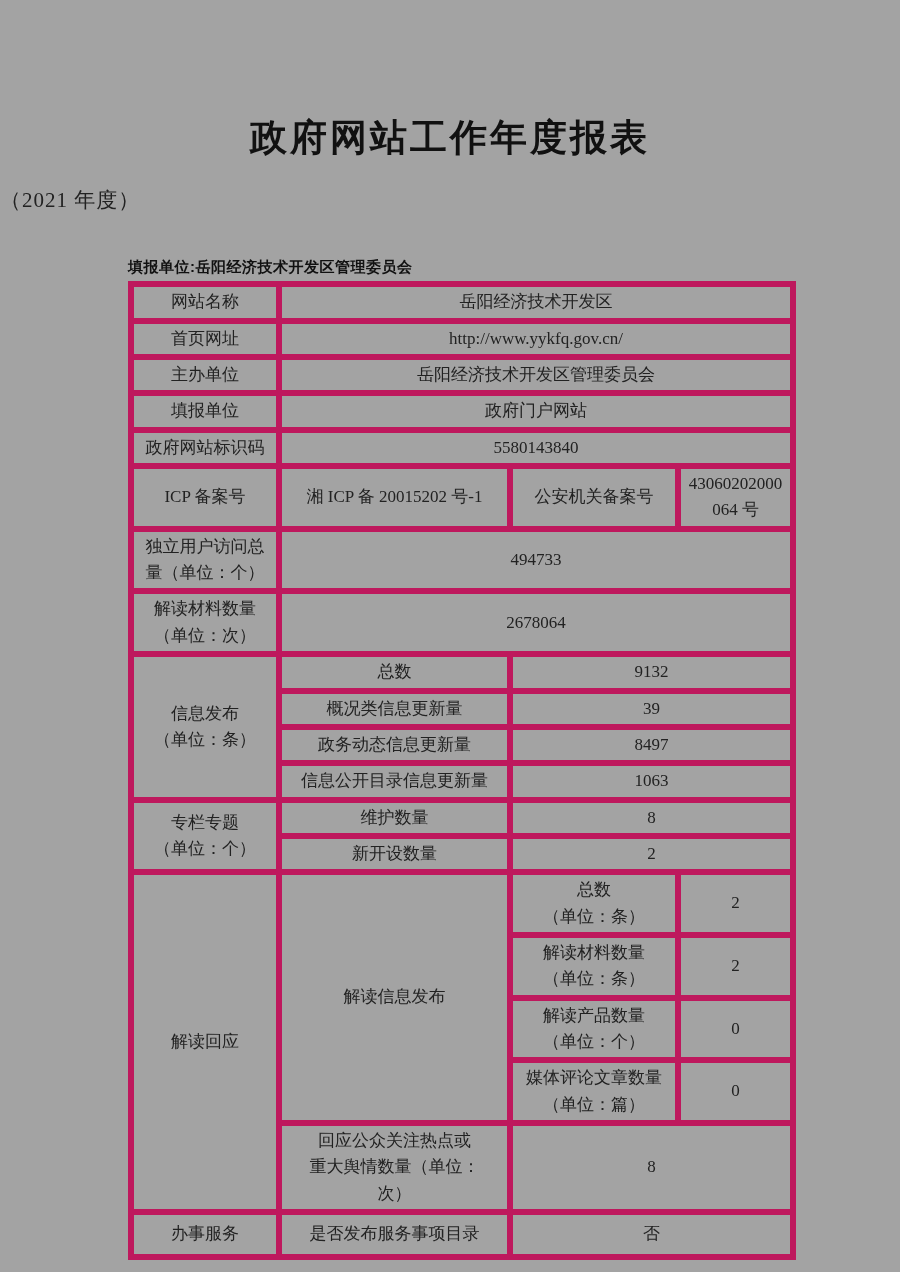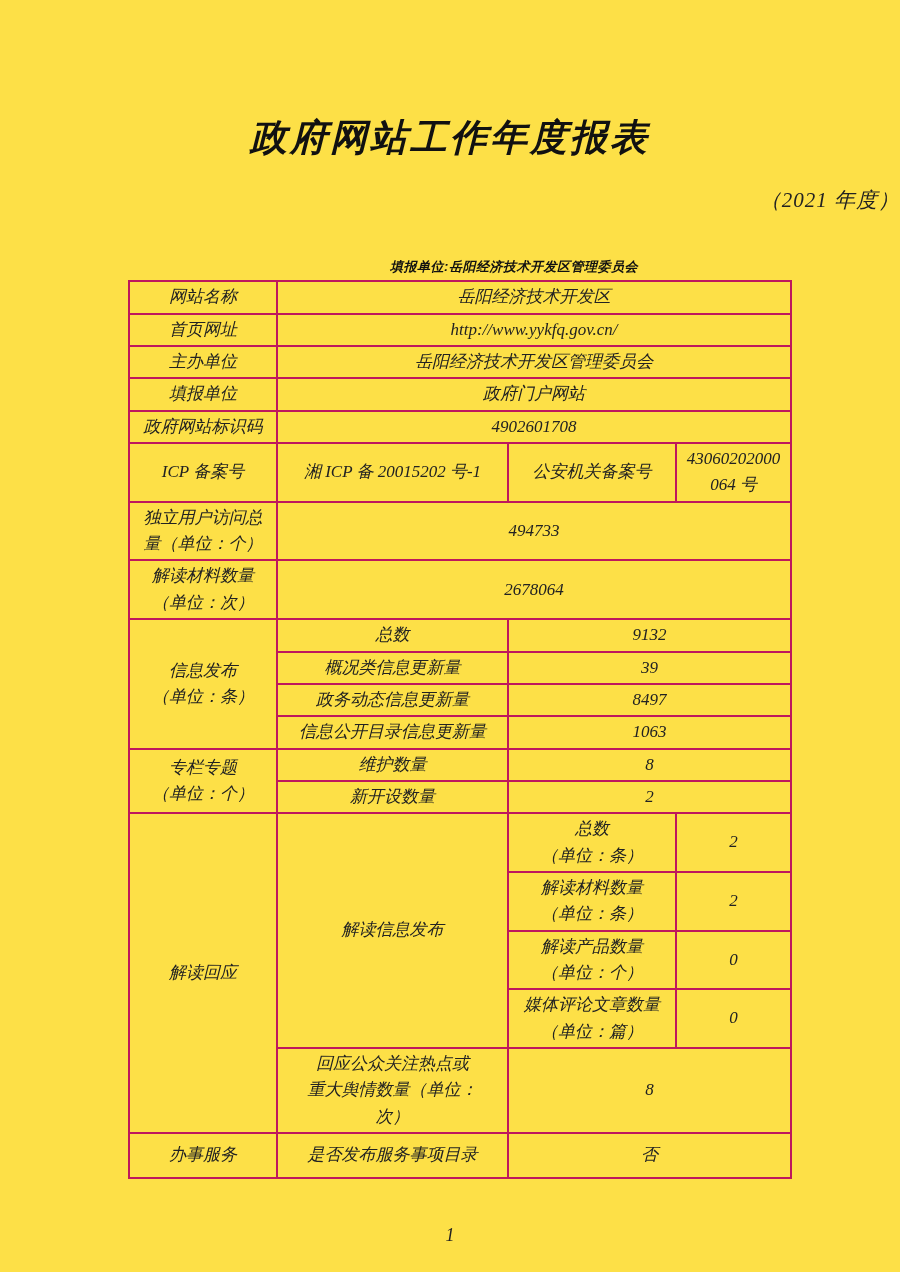--- a/index.html
+++ b/index.html
@@ -4,63 +4,61 @@
 <style>
   html, body {
     margin: 0;
     padding: 0;
     background: #ffffff;
   }
   .doc {
     position: relative;
     width: 900px;
     height: 1272px;
-    background: #fde047;
+    background: #a3a3a3;
     color: #1a1a1a;
     font-family: "Liberation Serif", "DejaVu Serif", serif;
     overflow: hidden;
-    font-style: italic;
   }
   .doc-title {
     margin: 0;
     padding-top: 116px;
     text-align: center;
     font-family: "Liberation Sans", "DejaVu Sans", sans-serif;
     font-weight: bold;
     font-size: 37px;
     letter-spacing: 3px;
     color: #111;
     line-height: 1.2;
   }
   .doc-subtitle {
     margin-top: 26px;
-    text-align: right;
+    text-align: left;
     font-size: 21px;
     color: #222;
     letter-spacing: 1px;
   }
   .filing-unit {
     margin: 44px 0 4px 128px;
     font-family: "Liberation Sans", "DejaVu Sans", sans-serif;
     font-weight: bold;
-    font-size: 13px;
+    font-size: 15px;
     color: #111;
     letter-spacing: 0.5px;
-    text-align: center;
   }
   table.report {
     margin-left: 128px;
     width: 662px;
     border-collapse: collapse;
     table-layout: fixed;
     font-size: 17px;
     color: #222;
   }
   table.report td {
-    border: 2px solid #be185d;
+    border: 6px solid #be185d;
     text-align: center;
     vertical-align: middle;
     padding: 2px 6px;
     line-height: 1.55;
     white-space: pre-line;
     box-sizing: border-box;
     overflow: hidden;
   }
   tr.r-s  { height: 31px; }
   tr.r-icp { height: 53px; }
@@ -109,21 +107,21 @@
     <tr class="r-s">
       <td>主办单位</td>
       <td colspan="3">岳阳经济技术开发区管理委员会</td>
     </tr>
     <tr class="r-s">
       <td>填报单位</td>
       <td colspan="3">政府门户网站</td>
     </tr>
     <tr class="r-s">
       <td>政府网站标识码</td>
-      <td colspan="3">4902601708</td>
+      <td colspan="3">5580143840</td>
     </tr>
 
     <tr class="r-icp">
       <td>ICP 备案号</td>
       <td>湘 ICP 备 20015202 号-1</td>
       <td>公安机关备案号</td>
       <td>43060202000
 064 号</td>
     </tr>
 

